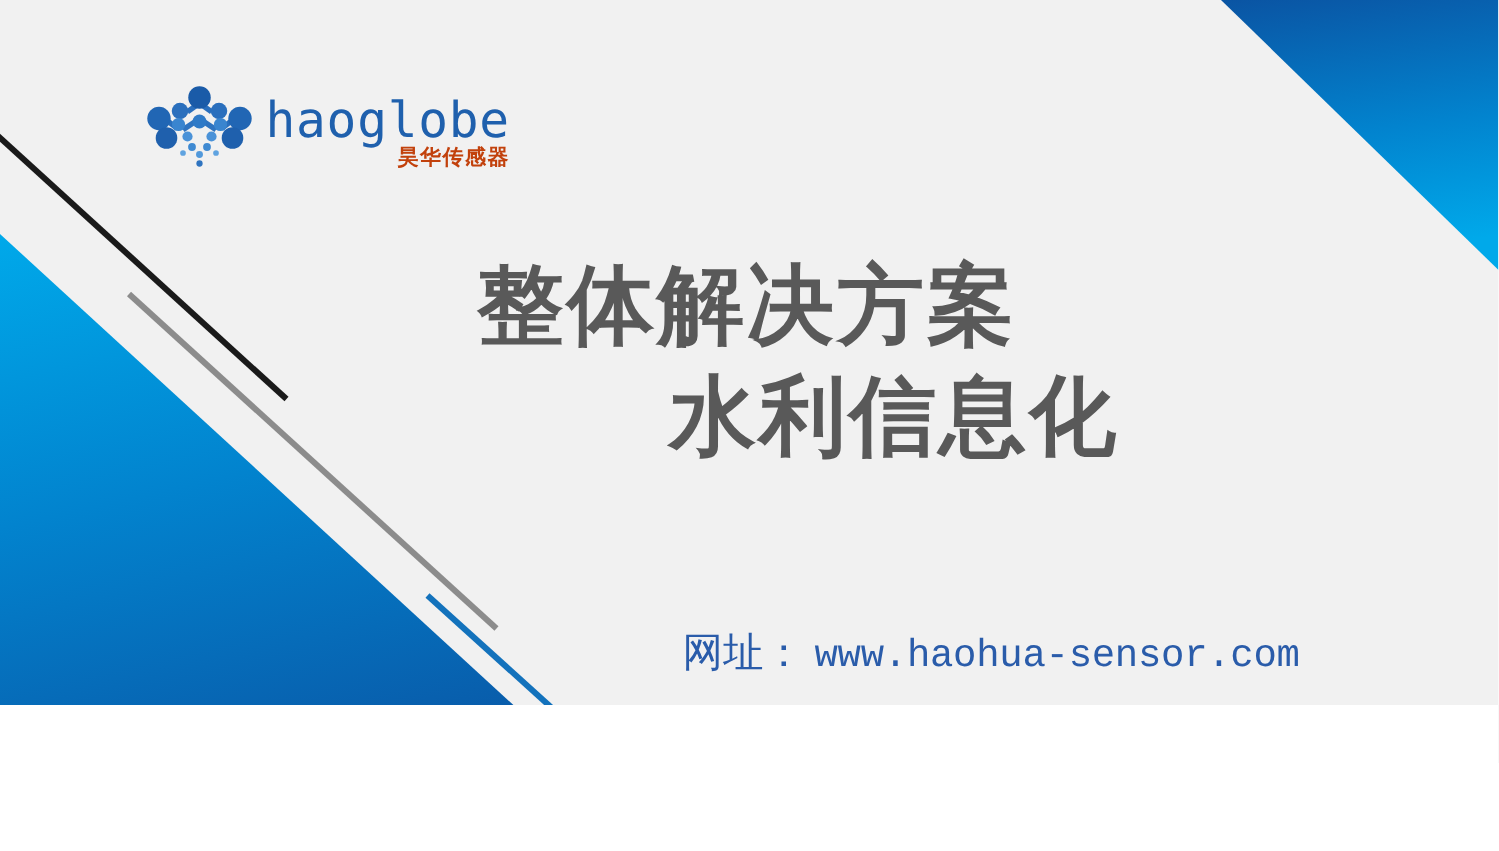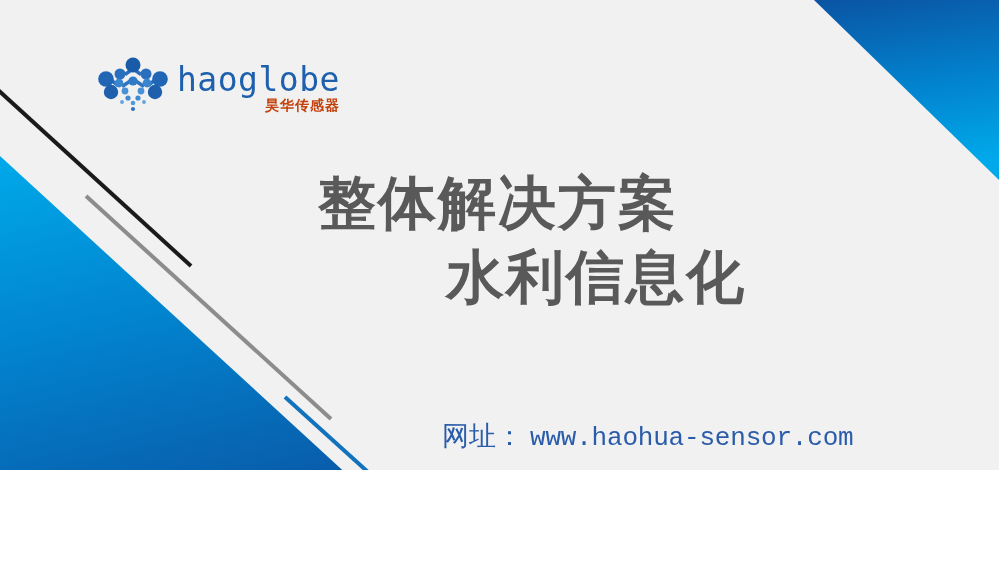--- a/index.html
+++ b/index.html
@@ -82,21 +82,21 @@
     letter-spacing: 2px;
     white-space: nowrap;
   }
   .headline-line.indent {
     padding-left: 128px;
   }
 
   
   #website-line {
     position: absolute;
-    left: 442px;
+    left: 455px;
     top: 419px;
     display: flex;
     align-items: baseline;
     color: #2a5caa;
     white-space: nowrap;
   }
   #website-label {
     font-family: "DejaVu Sans", "Liberation Sans", sans-serif;
     font-size: 27px;
     line-height: 34px;

